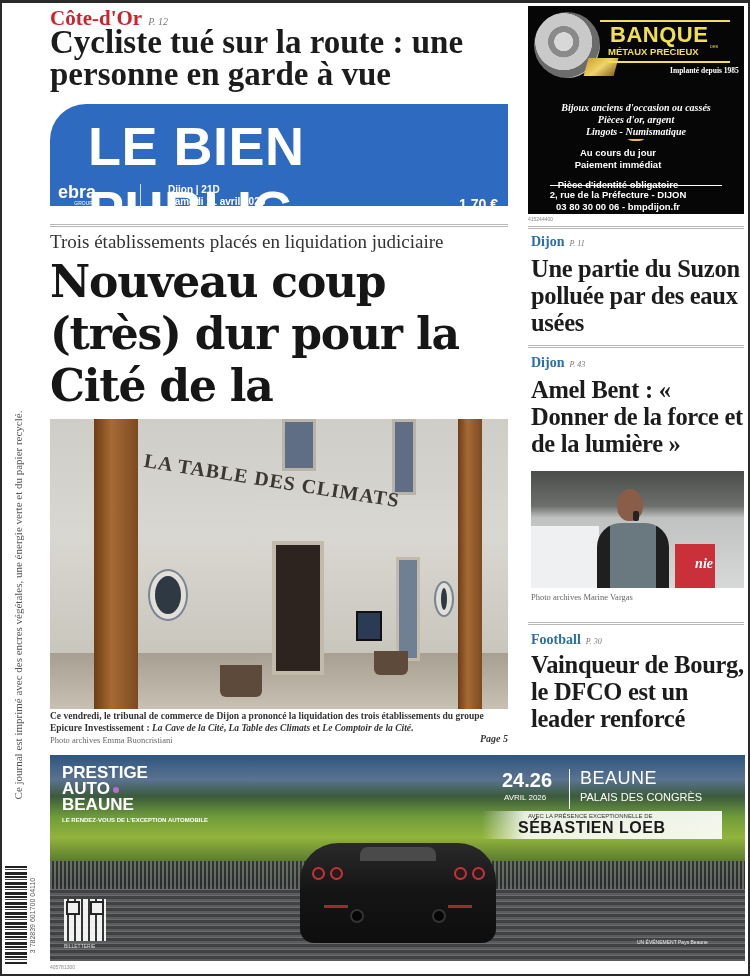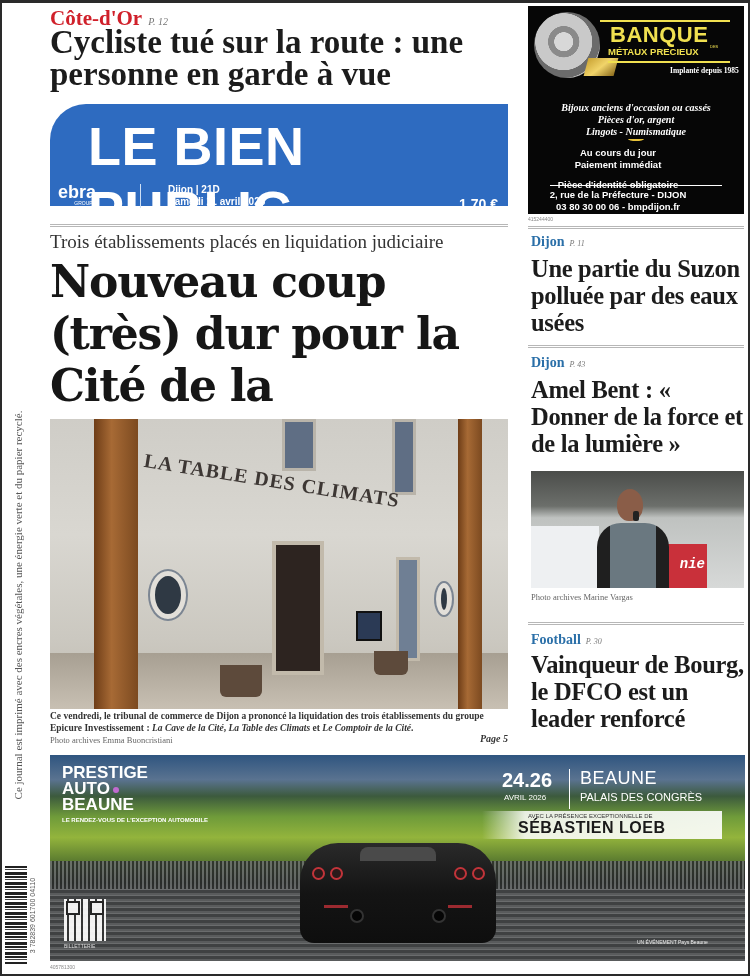--- a/index.html
+++ b/index.html
@@ -84,21 +84,21 @@
   .pageref { position: absolute; right: 242px; top: 733px; font-family: "Liberation Serif", serif; font-style: italic; font-weight: bold; font-size: 10px; color: #333; }
 
   
   .rc-kicker { position: absolute; left: 531px; font-family: "Liberation Serif", serif; font-weight: bold; font-size: 14px; color: #2a6fa8; }
   .rc-kicker .pg { font-style: italic; font-weight: normal; font-size: 8px; color: #777; margin-left: 5px; }
   .rc-title { position: absolute; left: 531px; width: 216px; font-family: "Liberation Serif", serif; font-weight: bold; font-size: 24.5px; line-height: 27px; color: #1c1c1c; letter-spacing: -0.3px; }
 
   .photo-amel { position: absolute; left: 531px; top: 471px; width: 213px; height: 117px; overflow: hidden;
     background: linear-gradient(180deg, #4b4d4a 0%, #6c6f6b 30%, #bfc2c0 40%, #d7d9d8 100%); }
   .photo-amel .board { position: absolute; left: 0; top: 55px; width: 68px; height: 62px; background: #eef0f2; }
-  .photo-amel .red { position: absolute; left: 136px; top: 73px; width: 40px; height: 44px; background: #c9303a; color: #fff; font-family: Liberation Mono, monospace; font-weight: bold; font-style: italic; font-size: 14px; text-align: right; padding: 12px 2px 0 0; }
+  .photo-amel .red { position: absolute; left: 144px; top: 73px; width: 40px; height: 44px; background: #c9303a; color: #fff; font-family: Liberation Serif, serif; font-weight: bold; font-style: italic; font-size: 14px; text-align: right; padding: 12px 2px 0 0; }
   .photo-amel .person { position: absolute; left: 62px; top: 18px; width: 80px; height: 99px; }
   .photo-amel .head { position: absolute; left: 24px; top: 0; width: 26px; height: 32px; background: #8a5d48; border-radius: 50% 50% 45% 45%; }
   .photo-amel .body { position: absolute; left: 4px; top: 34px; width: 72px; height: 70px; background: linear-gradient(90deg, #1f1f1f 0 18%, #6a7880 18% 82%, #1f1f1f 82%); border-radius: 24px 24px 0 0; }
   .photo-amel .mic { position: absolute; left: 40px; top: 22px; width: 6px; height: 10px; background: #222; border-radius: 2px; }
   .amel-credit { position: absolute; left: 531px; top: 592px; font-family: "Liberation Serif", serif; font-size: 8.5px; color: #666; }
 
   
   .ad-auto { position: absolute; left: 50px; top: 755px; width: 695px; height: 206px; overflow: hidden;
     background: linear-gradient(180deg, #2f5580 0%, #5a7390 12%, #3c5a3d 20%, #6f9b3a 30%, #93b43c 40%, #4a6a2c 55%, #263222 62%, #6b6e70 68%, #4d4f51 75%, #3a3b3c 100%); }
   .ad-auto .fence { position: absolute; left: 0; top: 106px; width: 100%; height: 28px; background: repeating-linear-gradient(90deg, #6c6e70 0 2px, #2a2b2c 2px 4px); opacity: 0.85; }

